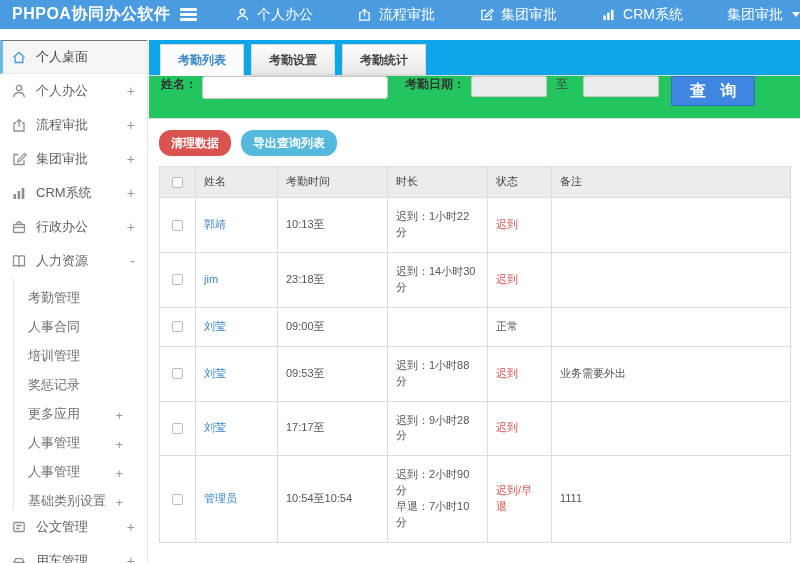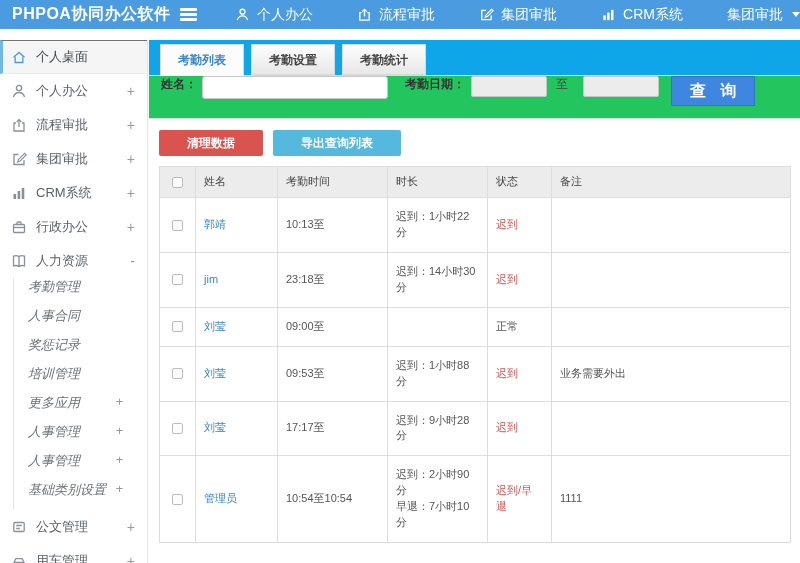--- a/index.html
+++ b/index.html
@@ -17,42 +17,42 @@
   .caret { width:0; height:0; border-left:4px solid transparent; border-right:4px solid transparent; border-top:5px solid #fff; margin-left:2px; }
 
   
   .sidebar { position:absolute; top:40px; left:0; width:148px; bottom:0; background:#fff; border-right:1px solid #e4e4e4; }
   .side-item { height:34px; display:flex; align-items:center; padding:0 12px 0 11px; font-size:13px; color:#5b6168; cursor:pointer; }
   .side-item .sicon { width:16px; height:16px; margin-right:9px; color:#8a9097; flex:0 0 16px; }
   .side-item .expander { margin-left:auto; color:#9a9a9a; font-size:14px; }
   .side-item.active { background:#f5f5f5; border-left:3px solid #6db9ea; border-top:1px solid #737373; border-bottom:1px solid #e9e9e9; color:#3f464d; padding-left:8px; }
   .side-item.active .sicon { color:#4a9be0; }
   .sub-group { margin-left:13px; border-left:1px solid #e5e5e5; }
-  .sub-item { height:29px; display:flex; align-items:flex-start; padding:0 24px 0 14px; font-size:13px; color:#6a7077; cursor:pointer;font-style:italic; }
+  .sub-item { height:29px; display:flex; align-items:flex-end; padding:0 24px 0 14px; font-size:13px; color:#6a7077; cursor:pointer; }
   .sub-item .expander { margin-left:auto; color:#9a9a9a; font-size:13px; }
 
   
   .main { position:absolute; left:149px; top:40px; right:0; bottom:0; background:#fff; }
   .tabbar { height:36px; background:#0ea5e9; border-bottom:1px solid #d9d9d9; display:flex; align-items:flex-end; padding-left:11px;gap:8px; }
   .tab { position:relative; height:31px; line-height:30px; padding:0 17px; font-size:12px; font-weight:bold; color:#444;
          background:linear-gradient(#fdfdfd,#e7e7e7); border:1px solid #d9d9d9; margin-right:-1px; cursor:pointer; }
   .tab.active { background:#fcfcfc; color:#3a87c8; border-bottom:1px solid #fcfcfc; margin-bottom:-1px; height:32px; z-index:2; }
 
   .filterbar { height:43px; background:#22c55e; border-bottom:1px solid #dddddd; display:flex; align-items:flex-start; padding:0 12px; font-size:12px; color:#333; }
   .filterbar label { font-weight:bold; }
   .inp-name { width:186px; height:23px; border:1px solid #c8c8c8; border-radius:3px; margin-left:5px; padding:0 6px; font-size:12px; background:#fff; }
   .lbl-date { margin-left:17px; }
   .inp-date { width:76px; height:21px; border:1px solid #c6c6c6; border-radius:2px; margin-left:6px; background:#ececec; padding:0 5px; font-size:12px; }
   .to-label { margin:0 9px; color:#444; }
   .btn-search { margin-left:12px; background:#3e86e0; border:1px solid #3071c9; color:#fff; font-weight:bold; font-size:16px;
                 padding:6px 13px; border-radius:1px; cursor:pointer; letter-spacing:5px; text-indent:5px; line-height:1; }
 
   .content { padding:10px; }
   .actions { margin:1px 0 10px; display:flex; gap:10px; }
-  .btn { border:none; border-radius:2px; color:#fff; font-weight:bold; font-size:12px; padding:7px 28px; cursor:pointer; line-height:1; }
+  .btn { border:none; border-radius:12px; color:#fff; font-weight:bold; font-size:12px; padding:7px 12px; cursor:pointer; line-height:1; }
   .btn-clear { background:#d9534f; }
   .btn-export { background:#55b9dd; }
 
   table { width:632px; border-collapse:collapse; table-layout:fixed; font-size:11px; color:#555; background:#fff; }
   th, td { border:1px solid #ddd; padding:11px 8px; text-align:left; vertical-align:middle; font-weight:normal; line-height:1.45; }
   thead th { background:#ececec; color:#444; padding:7px 8px;margin-top:38px; }
   td.cb-cell, th.cb-cell { text-align:center; padding:7px 4px; }
   .cb { display:inline-block; width:11px; height:11px; border:1px solid #bcbcbc; border-radius:2px; background:#fcfcfc; cursor:pointer; vertical-align:middle; }
   a.name-link { color:#3a87c8; text-decoration:none; cursor:pointer;text-align:right; }
   .st-red { color:#d9534f; }
@@ -175,24 +175,24 @@
   </div>
 
   <div class="sub-group">
     <div class="sub-item">
       <span>考勤管理</span>
     </div>
     <div class="sub-item">
       <span>人事合同</span>
     </div>
     <div class="sub-item">
+      <span>培训管理</span>
+    </div>
+    <div class="sub-item">
       <span>奖惩记录</span>
-    </div>
-    <div class="sub-item">
-      <span>培训管理</span>
     </div>
     <div class="sub-item">
       <span>更多应用</span>
       <span class="expander">+</span>
     </div>
     <div class="sub-item">
       <span>人事管理</span>
       <span class="expander">+</span>
     </div>
     <div class="sub-item">

